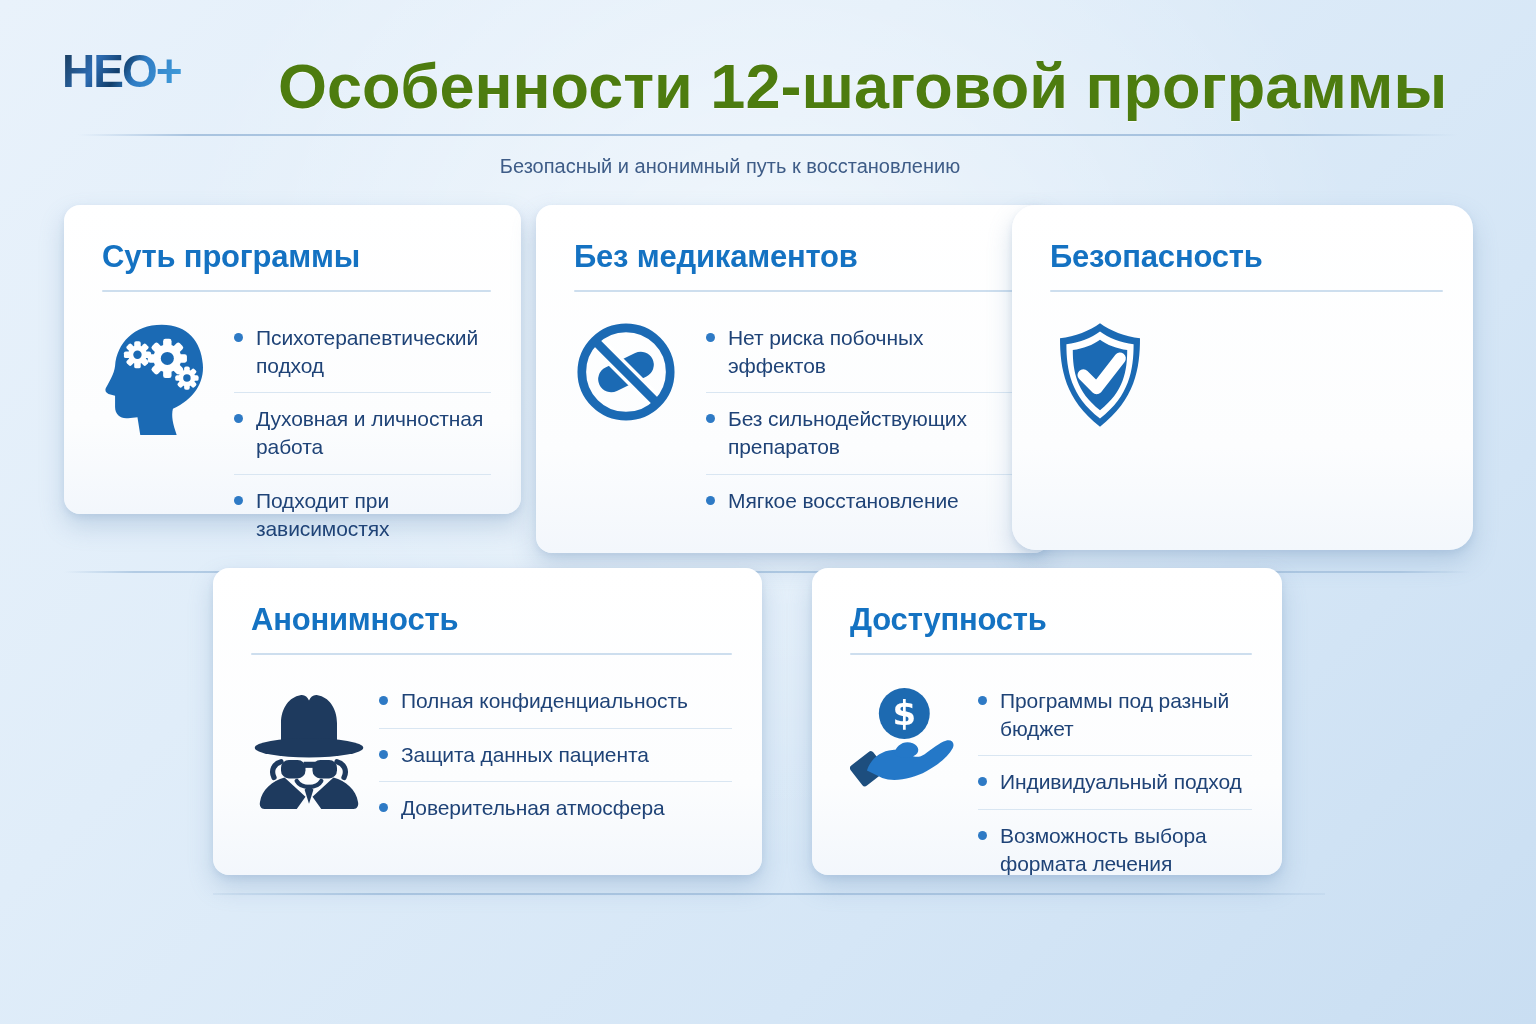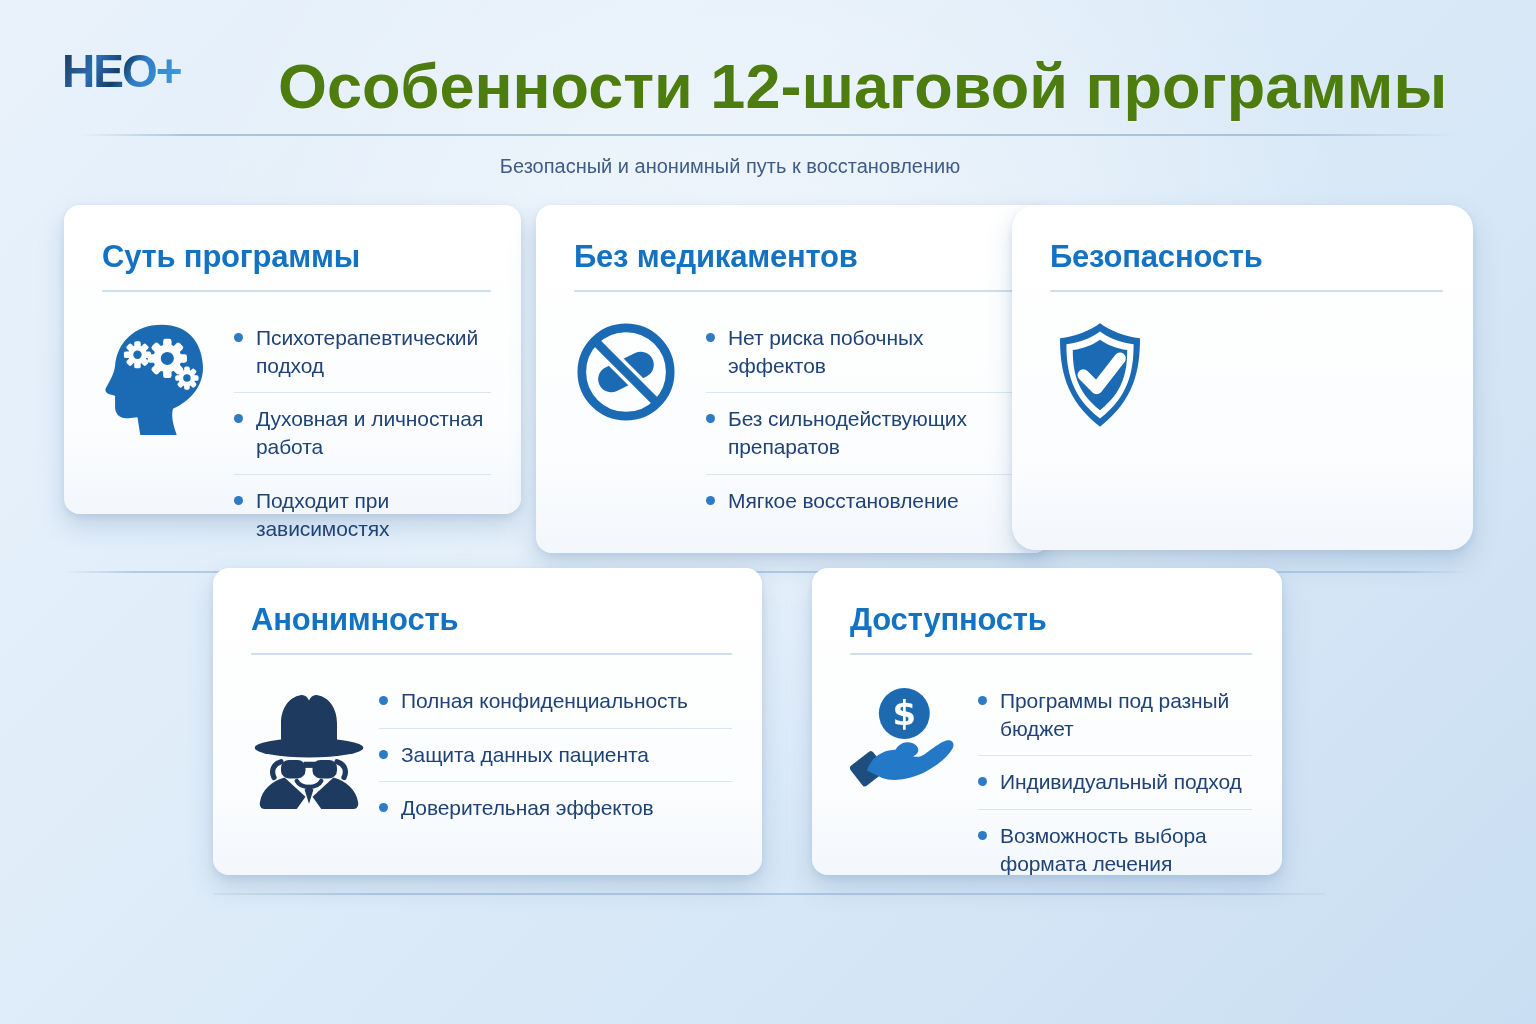--- a/index.html
+++ b/index.html
@@ -213,21 +213,21 @@
       <li>
           <span class="dot"></span>
           <span class="item-text">Полная конфиденциальность</span>
         </li>
       <li>
           <span class="dot"></span>
           <span class="item-text">Защита данных пациента</span>
         </li>
       <li>
           <span class="dot"></span>
-          <span class="item-text">Доверительная эффектов</span>
+          <span class="item-text">Доверительная атмосфера</span>
         </li>
     </ul>
   </div>
 </section>
 
 <section class="abs card card5">
   <h2>Доступность</h2>
   <div class="t-div"></div>
   <div class="content">
     <div class="icon-col">

